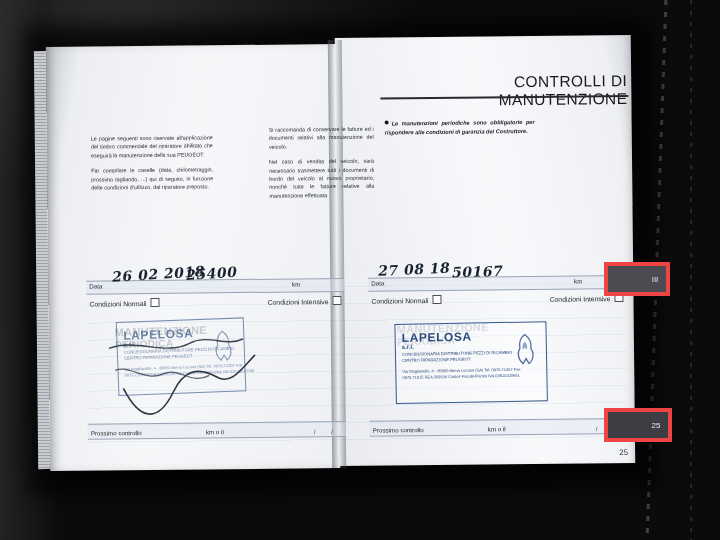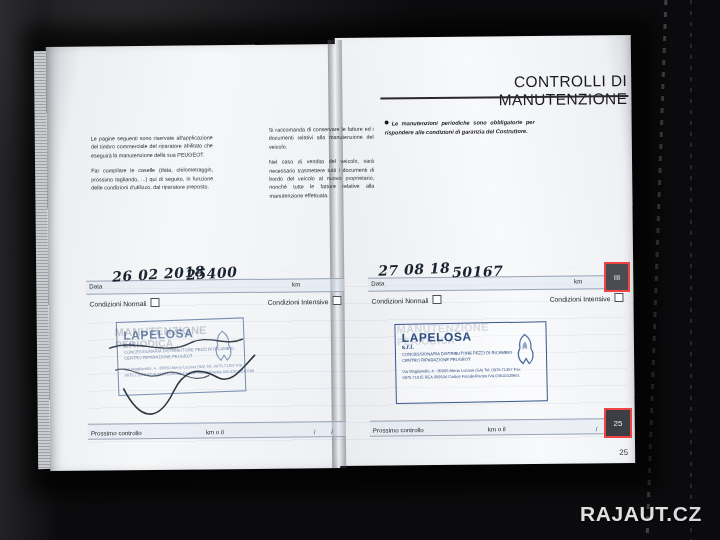--- a/index.html
+++ b/index.html
@@ -110,21 +110,21 @@
   .st-srl{position:absolute;left:6px;top:19px;font-size:6px;font-weight:bold;}
   .st-lines{position:absolute;left:6px;top:27px;font-size:4.2px;line-height:1.5;width:120px;}
   .st-lines2{position:absolute;left:6px;top:44px;font-size:4px;line-height:1.55;width:136px;}
   .lion{position:absolute;right:8px;top:10px;width:26px;height:34px;opacity:.85;}
 
   .folio{position:absolute;right:18px;bottom:20px;font-size:8px;color:#33373d;}
 
   
   .tab{position:absolute;right:-28px;background:#4a4c52;color:#e8e9ec;
     font-size:8px;display:flex;align-items:center;justify-content:center;
-    border:2px solid #ef4444;}
+    border:4px solid #ef4444;padding-left:36px;}
   .tab-1{top:260px;width:22px;height:26px;}
   .tab-2{top:404px;width:24px;height:26px;background:#3c3e44;}
 
   
   .logo{position:absolute;right:18px;bottom:14px;font-size:21px;font-weight:bold;
     letter-spacing:.6px;color:rgba(255,255,255,.88);text-shadow:0 1px 2px rgba(0,0,0,.9);}
   .logo .cz{color:#d8dadd;}
 </style>
 </head>
 <body>
@@ -240,16 +240,13 @@
         <path d="M13 9 C15 11,16 14,15 17 L13 15 L11 17 C10 14,11 11,13 9 Z" fill="#2b4f86" opacity=".6"></path>
       </svg>
     </div>
 
     <div class="folio">25</div>
   </div>
 
   <div class="tab tab-1" style="left:604px;top:262px;">III</div>
   <div class="tab tab-2" style="left:604px;top:408px;">25</div>
 
-  <div class="logo">
-    <span>RAJAUT</span><span class="cz">.CZ</span>
-  </div>
 </div>
 
 </body></html>

